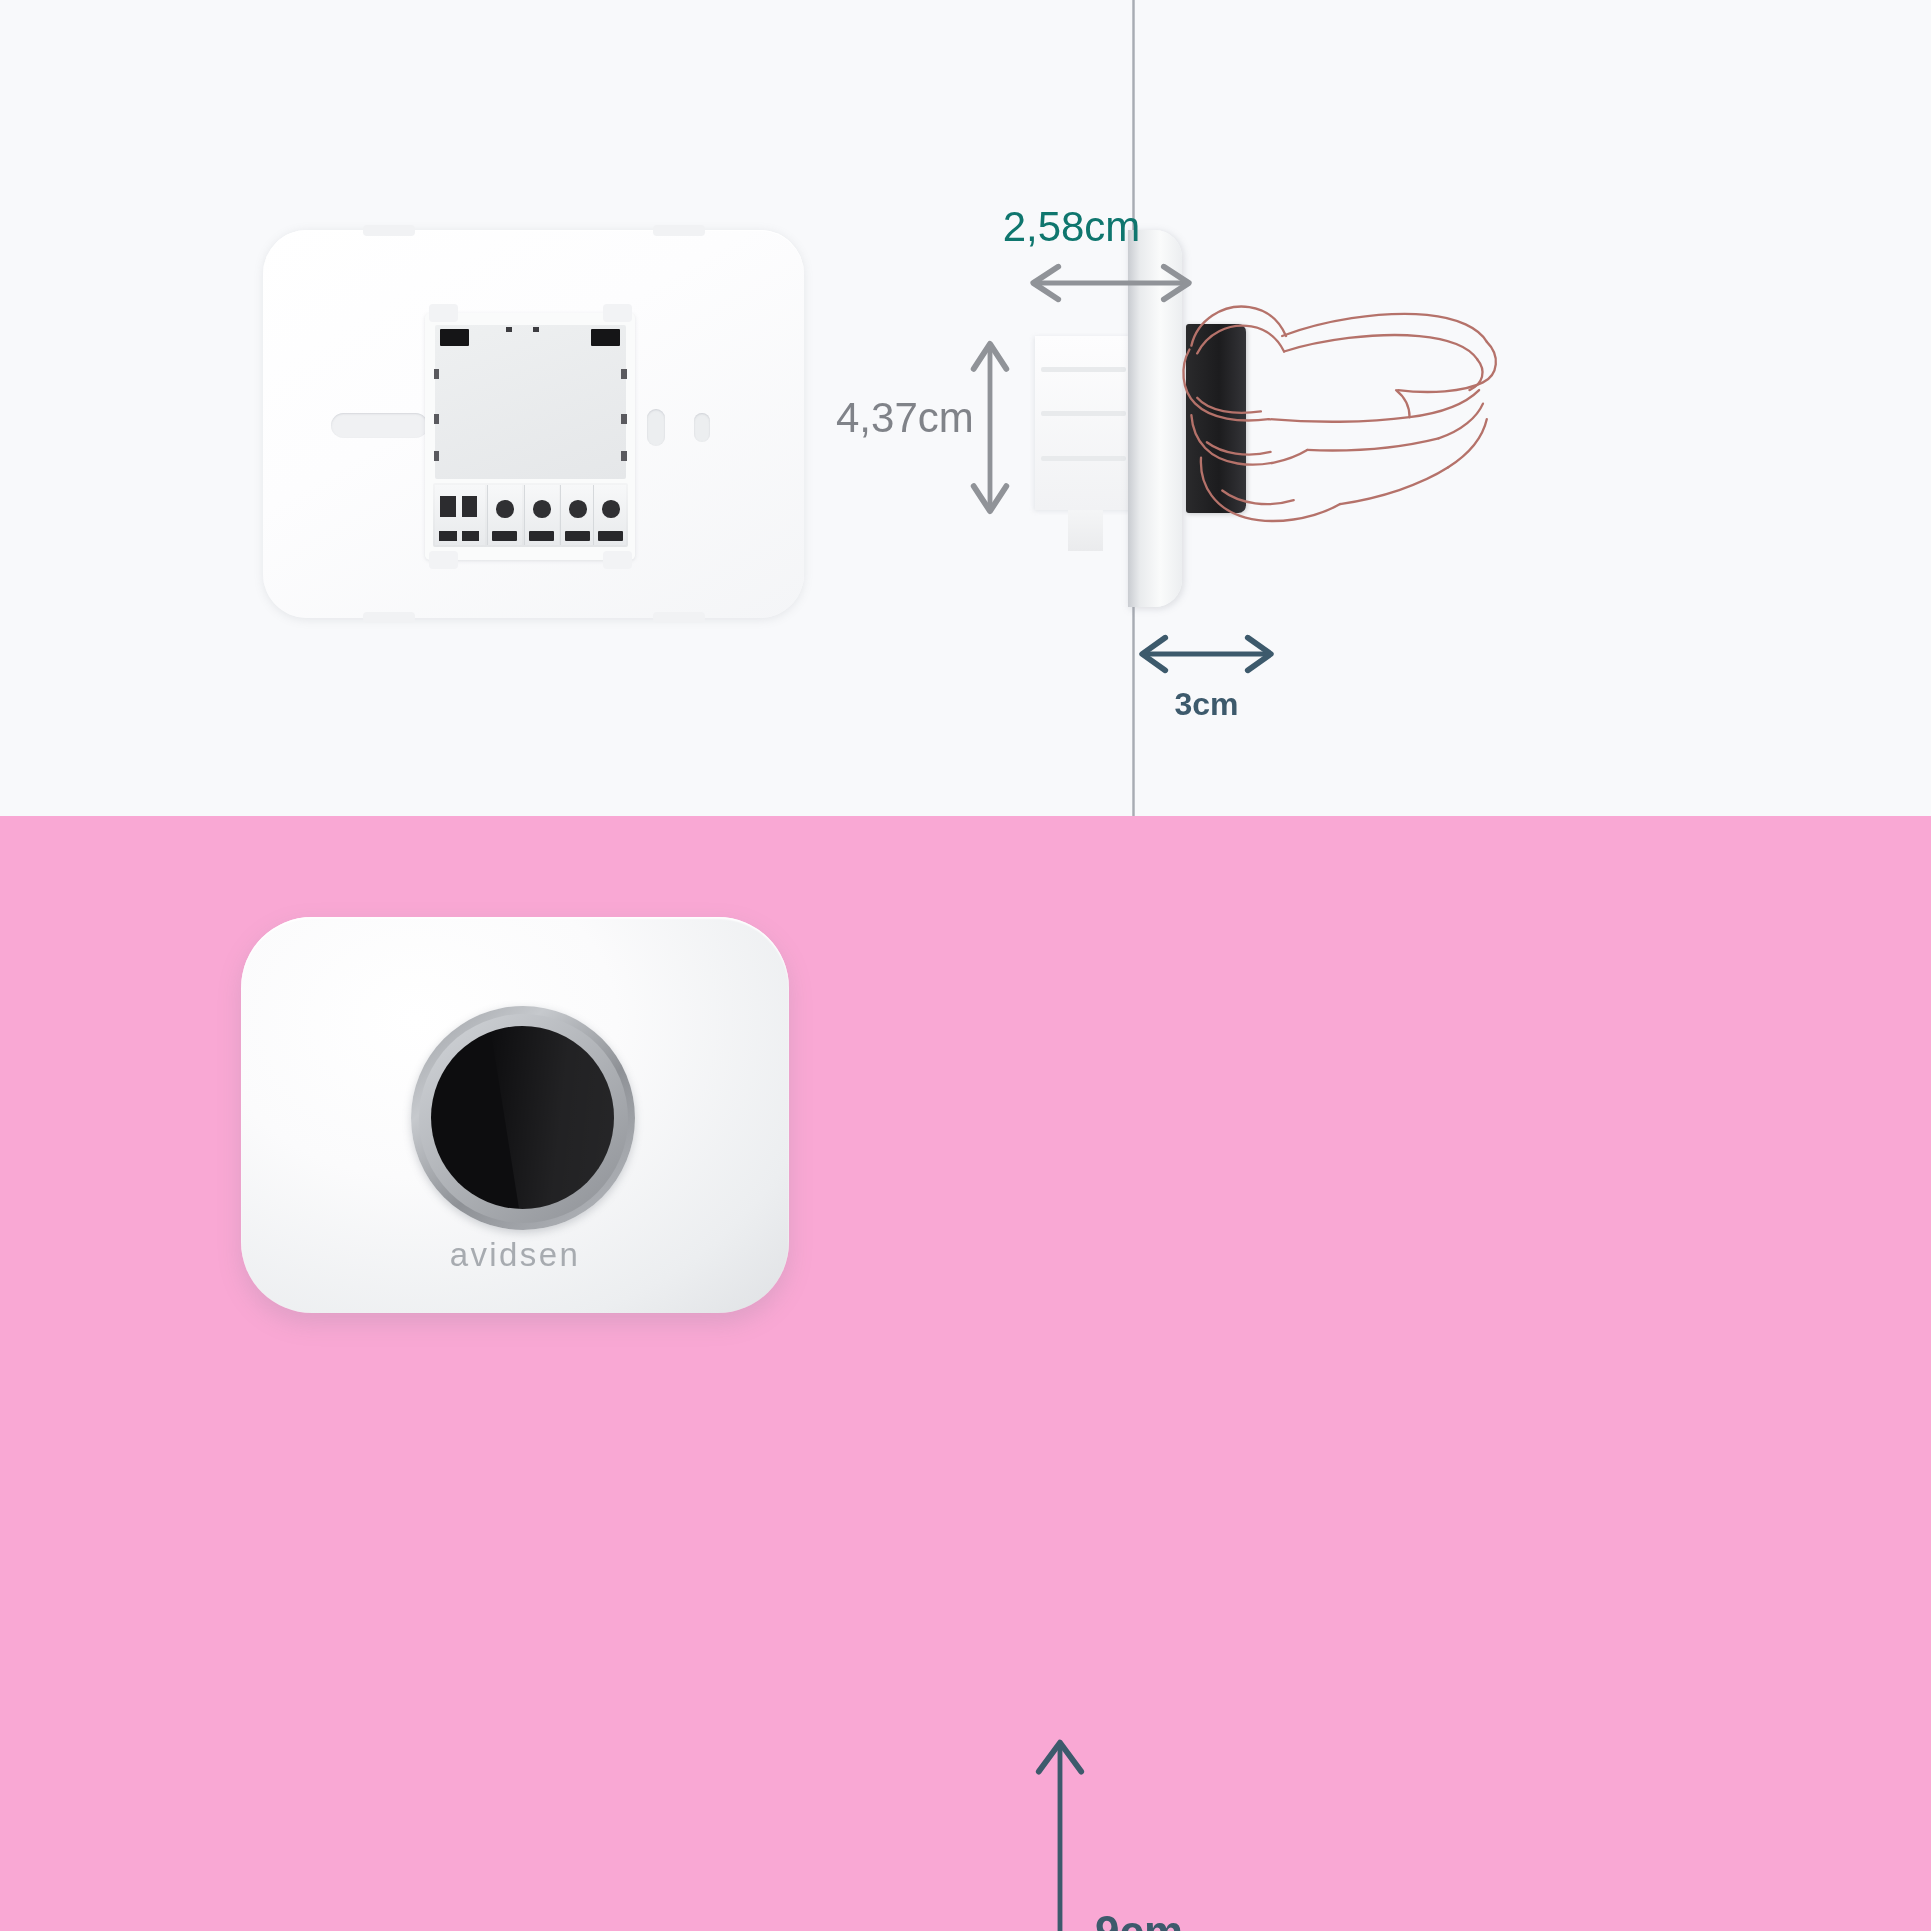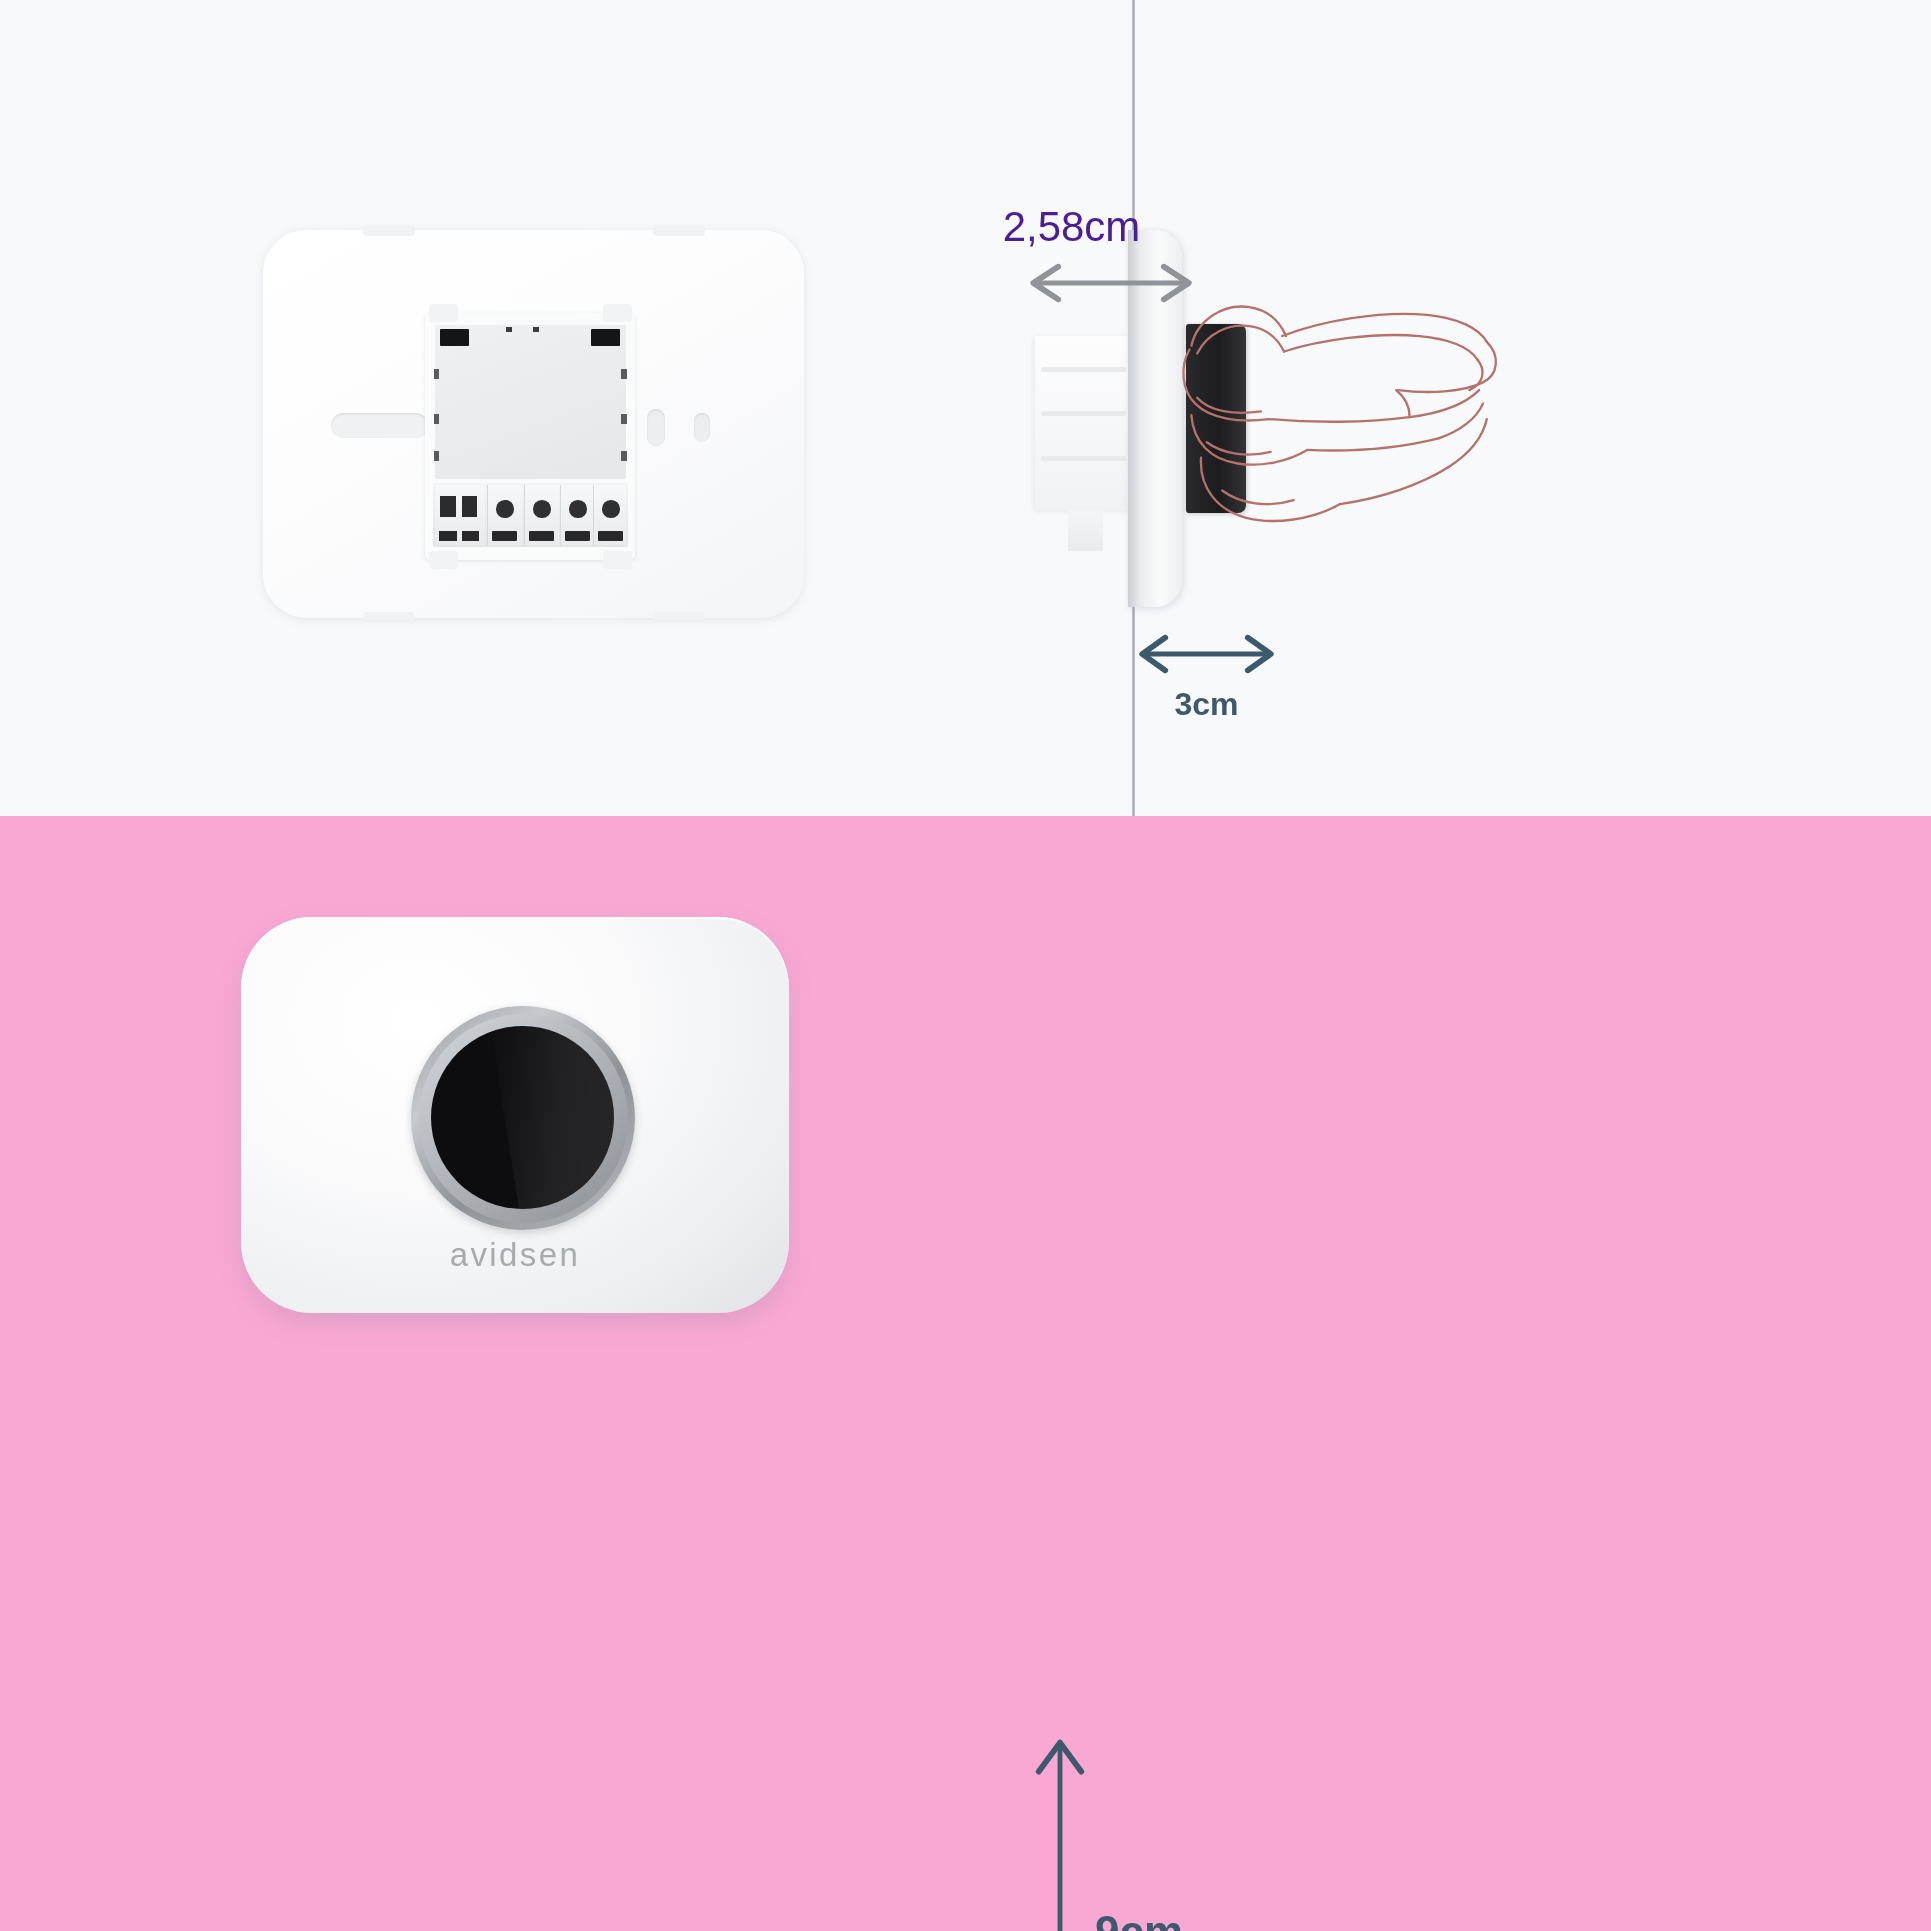--- a/index.html
+++ b/index.html
@@ -160,21 +160,21 @@
   #hand-sketch{
     position:absolute; left:1168px; top:253px; width:348px; height:336px;
   }
 
   
   #dim-258{
     position:absolute; left:975px; top:203px; width:222px; height:106px;
   }
   #dim-258-label{
     position:absolute; left:0; top:0; width:193px;
-    text-align:center; font-size:42px; color:#4c1d95;
+    text-align:center; font-size:42px; color:#0f766e;
   }
   #dim-437{
     position:absolute; left:836px; top:336px; width:158px; height:183px;
   }
   #dim-437-label{
     position:absolute; left:0; top:58px; width:127px;
     text-align:right; font-size:42px; color:#808389;
   }
 
   
@@ -337,20 +337,28 @@
 
   <div id="dim-258">
     <div id="dim-258-label">2,58cm</div>
     <svg width="174" height="48" style="position:absolute;left:50px;top:56px;" viewBox="0 0 180 50">
       <line x1="8" y1="25" x2="170" y2="25" stroke="#909398" stroke-width="5"></line>
       <polyline points="34,8 8,25 34,42" fill="none" stroke="#909398" stroke-width="6" stroke-linecap="round" stroke-linejoin="round"></polyline>
       <polyline points="144,8 170,25 144,42" fill="none" stroke="#909398" stroke-width="6" stroke-linecap="round" stroke-linejoin="round"></polyline>
     </svg>
   </div>
 
+  <div id="dim-437">
+    <div id="dim-437-label">4,37cm</div>
+    <svg width="50" height="183" style="position:absolute;left:129px;top:0;" viewBox="0 0 52 190">
+      <line x1="26" y1="8" x2="26" y2="182" stroke="#909398" stroke-width="5"></line>
+      <polyline points="9,34 26,8 43,34" fill="none" stroke="#909398" stroke-width="6" stroke-linecap="round" stroke-linejoin="round"></polyline>
+      <polyline points="9,156 26,182 43,156" fill="none" stroke="#909398" stroke-width="6" stroke-linecap="round" stroke-linejoin="round"></polyline>
+    </svg>
+  </div>
 
   <div id="dim-3">
     <svg width="145" height="48" style="position:absolute;left:0;top:0;" viewBox="0 0 150 50">
       <line x1="8" y1="25" x2="142" y2="25" stroke="#3d5a6c" stroke-width="5"></line>
       <polyline points="32,8 8,25 32,42" fill="none" stroke="#3d5a6c" stroke-width="6" stroke-linecap="round" stroke-linejoin="round"></polyline>
       <polyline points="118,8 142,25 118,42" fill="none" stroke="#3d5a6c" stroke-width="6" stroke-linecap="round" stroke-linejoin="round"></polyline>
     </svg>
     <div id="dim-3-label">3cm</div>
   </div>
 

